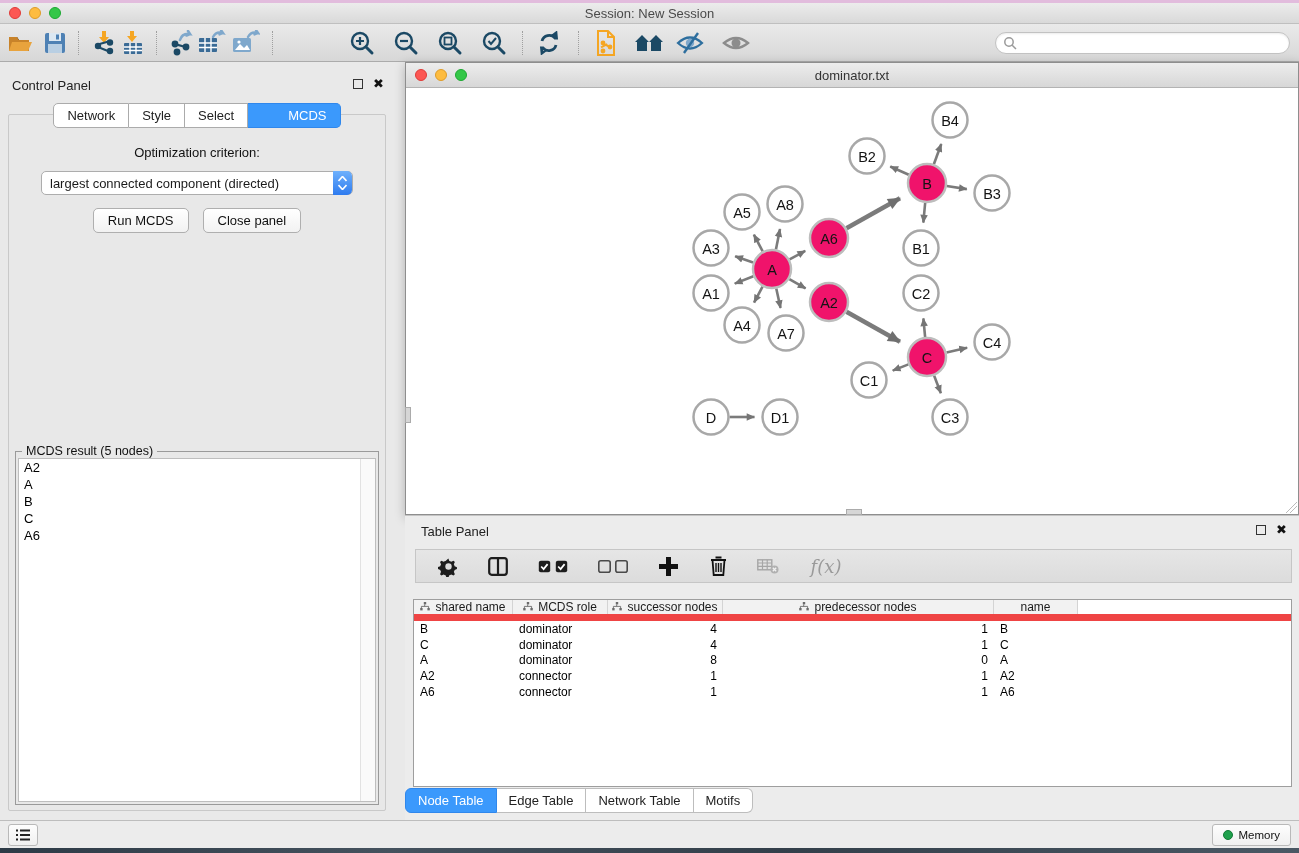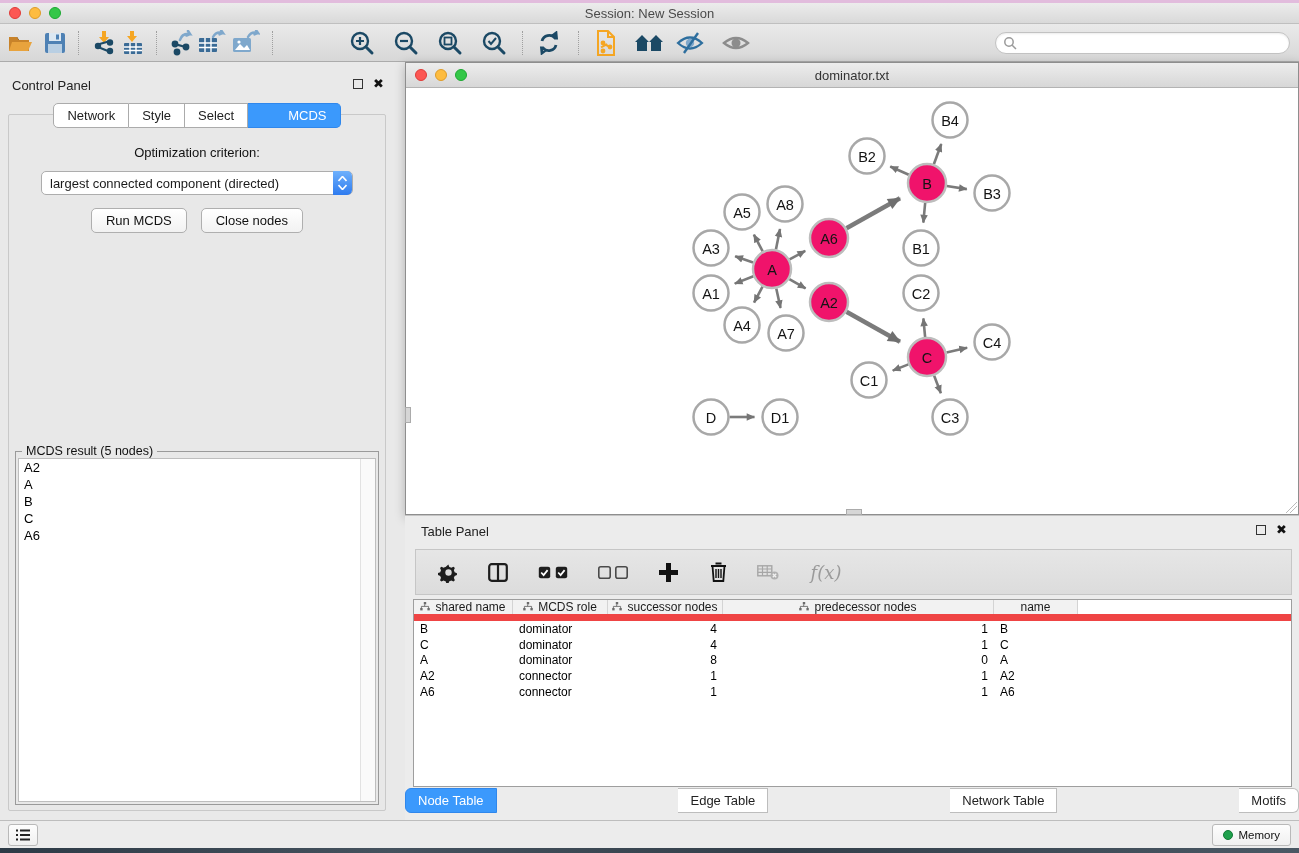--- a/index.html
+++ b/index.html
@@ -53,29 +53,29 @@
   .net-titlebar .title { position:absolute; left:0; right:0; text-align:center; font-size:13px; color:#333; }
   .net-canvas { position:relative; width:100%; height:426px; background:#fff; }
   .grip-left { position:absolute; left:-1px; top:344px; width:6px; height:16px; background:#D6D6D6; border:1px solid #ABABAB; }
   .grip-bottom { position:absolute; bottom:-1px; left:440px; width:16px; height:6px; background:#D6D6D6; border:1px solid #ABABAB; }
   .resize-corner { position:absolute; right:1px; bottom:1px; width:12px; height:12px; background:
      linear-gradient(135deg, transparent 50%, transparent 52%, #bbb 52%, #bbb 56%, transparent 56%, transparent 70%, #bbb 70%, #bbb 74%, transparent 74%); }
 
   
   .table-panel { position:absolute; left:405px; top:515px; width:894px; bottom:33px; background:#ECECEC; border-top:1px solid #C4C4C4; }
   .tp-header { position:absolute; top:8px; left:16px; font-size:13px; color:#222; }
-  .tp-toolbar { position:absolute; top:33px; left:10px; right:7px; height:46px; background:linear-gradient(#E6E6E6,#DCDCDC); border:1px solid #C6C6C6; display:flex; align-items:center; gap:26px; padding-left:20px; }
+  .tp-toolbar { position:absolute; top:33px; left:10px; right:7px; height:34px; background:linear-gradient(#E6E6E6,#DCDCDC); border:1px solid #C6C6C6; display:flex; align-items:center; gap:26px; padding-left:20px; }
   .tp-tool { display:flex; align-items:center; justify-content:center; width:24px; height:24px; }
   .tview { position:absolute; top:83px; left:8px; right:7px; height:188px; background:#fff; border:1px solid #9E9E9E; overflow:hidden; }
   .thead { display:flex; height:21px; border-bottom:7px solid #ef4444; }
   .th { background:#F2F2F2; border-right:1px solid #D4D4D4; display:flex; align-items:center; justify-content:center; gap:5px; font-size:12px; color:#1b1b1b; }
   .trow { display:flex; height:15.7px; align-items:center; }
   .td { font-size:12px; color:#000; padding:0 6px; white-space:nowrap; overflow:hidden; }
   .td.r { text-align:right; }
-  .bottom-tabs { position:absolute; bottom:7px; left:0; width:100%; display:flex; justify-content:space-between;gap:27px; }
+  .bottom-tabs { position:absolute; bottom:7px; left:0; width:100%; display:flex; justify-content:flex-start; }
   .btab { padding:4px 12px; background:#fff; border:1px solid #BDBDBD; border-left:none; font-size:13px; color:#222; }
   .btab:first-child { border-left:1px solid #BDBDBD; border-radius:6px 0 0 6px; }
   .btab:last-child { border-radius:0 6px 6px 0; }
   .btab.active { background:#3B99FC; border-color:#2F87EC; color:#fff; }
 
   
   .statusbar { position:absolute; left:0; right:0; bottom:5px; height:28px; background:#ECECEC; border-top:1px solid #BDBDBD; }
   .sb-left-btn { position:absolute; left:8px; top:3px; width:30px; height:22px; background:linear-gradient(#FDFDFD,#F0F0F0); border:1px solid #B9B9B9; border-radius:3px; display:flex; align-items:center; justify-content:center; }
   .sb-mem-btn { position:absolute; right:8px; top:3px; height:22px; background:linear-gradient(#FDFDFD,#F0F0F0); border:1px solid #B9B9B9; border-radius:3px; display:flex; align-items:center; gap:5px; padding:0 10px; font-size:11.5px; color:#111; }
   .mem-dot { width:10px; height:10px; border-radius:50%; background:#1FA04C; border:1px solid #127A36; }
@@ -267,21 +267,21 @@
         <svg width="9" height="6" viewBox="0 0 9 6">
             <path d="M0.5 5 L4.5 0.5 L8.5 5" fill="none" stroke="#fff" stroke-width="1.6"></path>
           </svg>
         <svg width="9" height="6" viewBox="0 0 9 6">
             <path d="M0.5 1 L4.5 5.5 L8.5 1" fill="none" stroke="#fff" stroke-width="1.6"></path>
           </svg>
       </span>
     </div>
     <div class="btn-row">
       <button class="pbtn">Run MCDS</button>
-      <button class="pbtn">Close nodes</button>
+      <button class="pbtn">Close panel</button>
     </div>
     <div class="result-box">
       <div class="result-legend">MCDS result (5 nodes)</div>
       <div class="result-list">
         <div class="result-scroll"></div>
       <div class="result-item">A2</div>
           <div class="result-item">A</div>
           <div class="result-item">B</div>
           <div class="result-item">C</div>
           <div class="result-item">A6</div>

